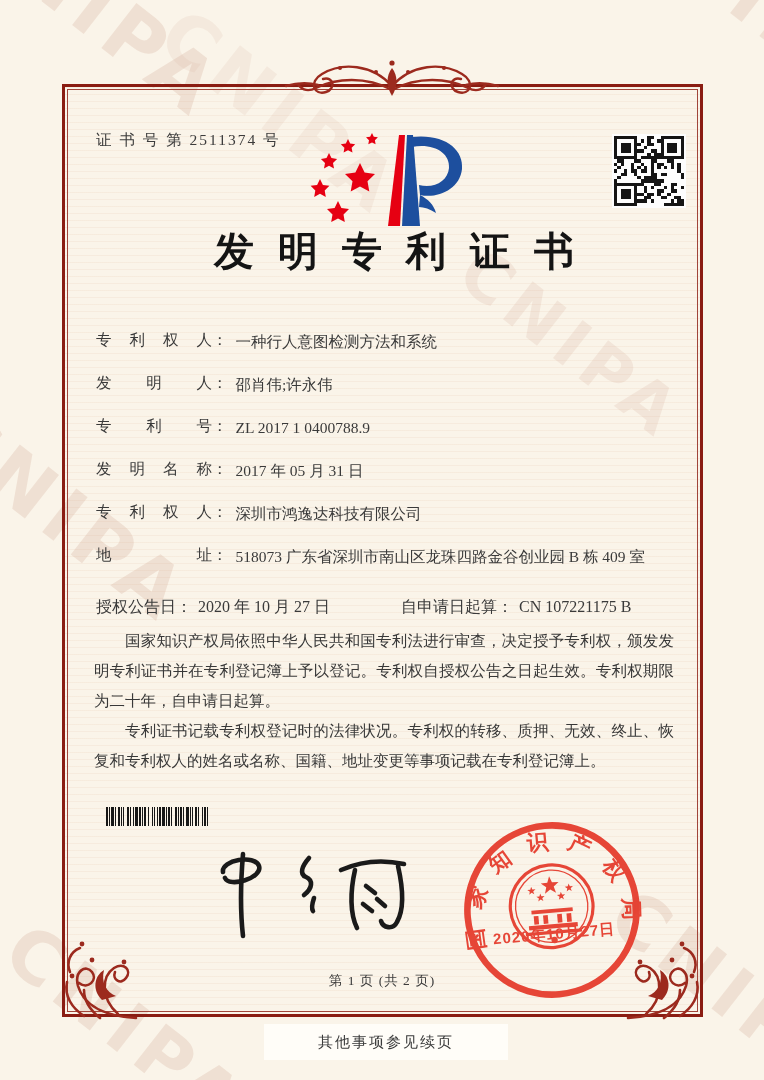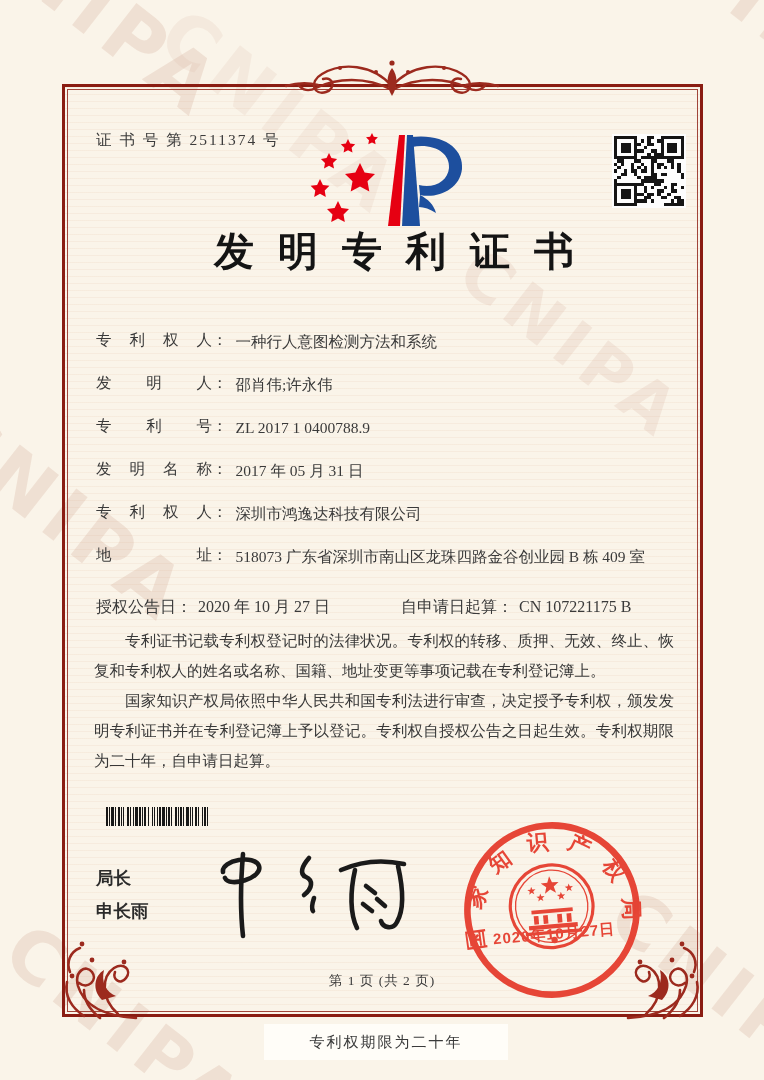--- a/index.html
+++ b/index.html
@@ -608,22 +608,22 @@
   </div>
 
   <div class="grantrow">
     <span>授权公告日</span><span>：</span><span style="margin-left:6px;">2020 年 10 月 27 日</span>
     <span class="grant2">
       <span>自申请日起算</span><span>：</span><span style="margin-left:6px;font-family:Liberation Serif, serif;">CN 107221175 B</span>
     </span>
   </div>
 
   <div class="paras">
+    <p>国家知识产权局依照中华人民共和国专利法进行审查，决定授予专利权，颁发发明专利证书并在专利登记簿上予以登记。专利权自授权公告之日起生效。专利权期限为二十年，自申请日起算。</p>
     <p>专利证书记载专利权登记时的法律状况。专利权的转移、质押、无效、终止、恢复和专利权人的姓名或名称、国籍、地址变更等事项记载在专利登记簿上。</p>
-    <p>国家知识产权局依照中华人民共和国专利法进行审查，决定授予专利权，颁发发明专利证书并在专利登记簿上予以登记。专利权自授权公告之日起生效。专利权期限为二十年，自申请日起算。</p>
   </div>
 
   <div class="barcode" id="barcode">
       <i style="width: 2px;"></i>
       <s style="width: 1px;"></s>
       <i style="width: 1px;"></i>
       <s style="width: 1px;"></s>
       <i style="width: 3px;"></i>
       <s style="width: 1px;"></s>
       <i style="width: 1px;"></i>
@@ -685,24 +685,20 @@
       <i style="width: 1px;"></i>
       <s style="width: 3px;"></s>
       <i style="width: 1px;"></i>
       <s style="width: 1px;"></s>
       <i style="width: 2px;"></i>
       <s style="width: 1px;"></s>
       <i style="width: 1px;"></i>
       <s style="width: 2px;"></s>
     </div>
 
-  <div class="signer">
-    <div>局长</div>
-    <div>申长雨</div>
-  </div>
 
   <svg class="sig" width="215" height="105" viewBox="0 0 215 105">
     <g stroke="#1a1a1a" fill="none" stroke-width="4.6" stroke-linecap="round" stroke-linejoin="round">
       <path d="M38,16 C36,40 35,72 38,98"></path>
       <path d="M18,34 C16,22 50,16 54,28 C58,40 24,50 20,40"></path>
       <path d="M104,20 C97,28 94,36 101,39 C108,42 108,50 99,57"></path>
       <path d="M109,60 C107,66 106,70 108,73"></path>
       <path d="M136,32 C154,24 176,21 199,26"></path>
       <path d="M150,32 C145,54 145,76 152,90"></path>
       <path d="M193,28 C198,50 200,70 192,84 C188,92 178,90 176,83"></path>
@@ -737,16 +733,16 @@
         <polygon points="89.0,81.4 90.1,84.4 93.4,84.6 90.8,86.6 91.7,89.7 89.0,87.9 86.3,89.7 87.2,86.6 84.6,84.6 87.9,84.4" fill="#e5392a"></polygon>
         <polygon points="111.0,81.4 112.1,84.4 115.4,84.6 112.8,86.6 113.7,89.7 111.0,87.9 108.3,89.7 109.2,86.6 106.6,84.6 109.9,84.4" fill="#e5392a"></polygon>
         <polygon points="120.0,73.4 121.1,76.4 124.4,76.6 121.8,78.6 122.7,81.7 120.0,79.9 117.3,81.7 118.2,78.6 115.6,76.6 118.9,76.4" fill="#e5392a"></polygon>
       </g>
     <text x="100" y="131" text-anchor="middle" font-size="16" font-weight="bold" fill="#e5392a" letter-spacing="1" font-family="Liberation Sans, DejaVu Sans, sans-serif">2020年10月27日</text>
   </svg>
 
   <div class="pagenum">第 1 页 (共 2 页)</div>
 
   <div class="notestrip">
-    <span>专利权期限为二十年</span>
+    <span>其他事项参见续页</span>
   </div>
 
 </div>
 
 </body></html>

